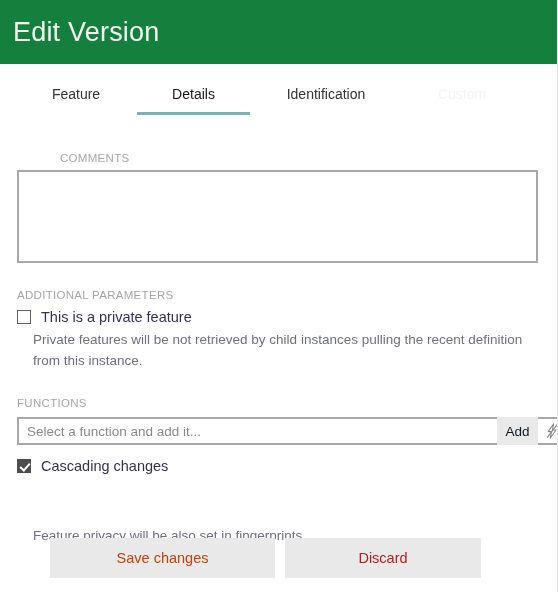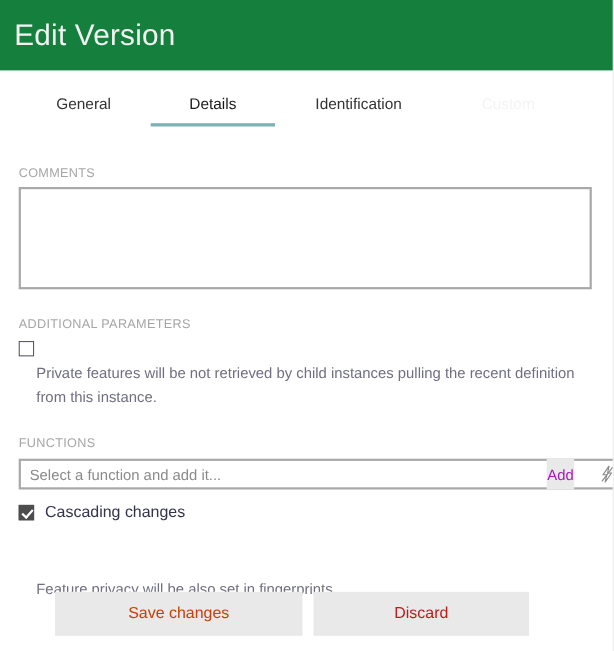--- a/index.html
+++ b/index.html
@@ -99,21 +99,21 @@
   .section-label {
     position: absolute;
     left: 17px;
     font-size: 11.5px;
     letter-spacing: 0.3px;
     color: #a6a6a6;
     text-transform: uppercase;
     white-space: nowrap;
   }
 
-  .comments-label { top: 152px; }
+  .comments-label { top: 152px; margin-left: 43px; }
 
   .comments-box {
     position: absolute;
     left: 17px;
     top: 170px;
     width: 521px;
     height: 93px;
     box-sizing: border-box;
     border: 2px solid #a8a8a8;
     background: #ffffff;
@@ -217,25 +217,25 @@
     justify-content: center;
     color: #8a8a8a;
     cursor: pointer;
   }
   .bolt-icon svg { display: block; }
 
   .add-btn {
     position: absolute;
     left: 497px;
     top: 417px;
-    width: 25px;
+    width: 41px;
     height: 28px;
     border: none;
     background: #e9e9e9;
-    color: #a21caf;
+    color: #0f172a;
     font-family: "Liberation Sans", sans-serif;
     font-size: 13.5px;
     cursor: default;
     padding: 0;
   }
 
   
   .footer-btn {
     position: absolute;
     top: 538px;
@@ -269,41 +269,42 @@
     <div class="close-btn">
       <svg width="15" height="15" viewBox="0 0 15 15" aria-hidden="true">
         <line x1="1.5" y1="1.5" x2="13.5" y2="13.5" stroke="currentColor" stroke-width="1.4"></line>
         <line x1="13.5" y1="1.5" x2="1.5" y2="13.5" stroke="currentColor" stroke-width="1.4"></line>
       </svg>
     </div>
   </div>
 
   <div class="tabs">
     <div class="tab tab-general">
-      <span>General</span>
+      <span>Feature</span>
     </div>
     <div class="tab tab-details active">
       <span>Details</span>
       <div class="tab-underline"></div>
     </div>
     <div class="tab tab-ident">
       <span>Identification</span>
     </div>
     <div class="tab tab-custom disabled">
       <span>Custom</span>
     </div>
   </div>
 
   <div class="section-label comments-label">COMMENTS</div>
   <textarea class="comments-box" placeholder="" style=""></textarea>
 
   <div class="section-label addparams-label">ADDITIONAL PARAMETERS</div>
 
   <div class="check-row row-private">
     <div class="cbox"></div>
+    <div class="check-label">This is a private feature</div>
   </div>
   <div class="help-text help-private">Private features will be not retrieved by child instances pulling the recent definition from this instance.</div>
 
   <div class="section-label functions-label">FUNCTIONS</div>
 
   <div class="func-input-wrap">
     <input class="func-input" type="text" placeholder="Select a function and add it..." style="">
     <span class="bolt-icon">
       <svg width="13" height="16" viewBox="0 0 13 16" aria-hidden="true">
         <path d="M7.6 0.8 L2.2 8.6 L5.6 8.6 L4.2 15.2 L10.0 7.0 L6.4 7.0 Z" fill="none" stroke="currentColor" stroke-width="1.1" stroke-linejoin="round"></path>

